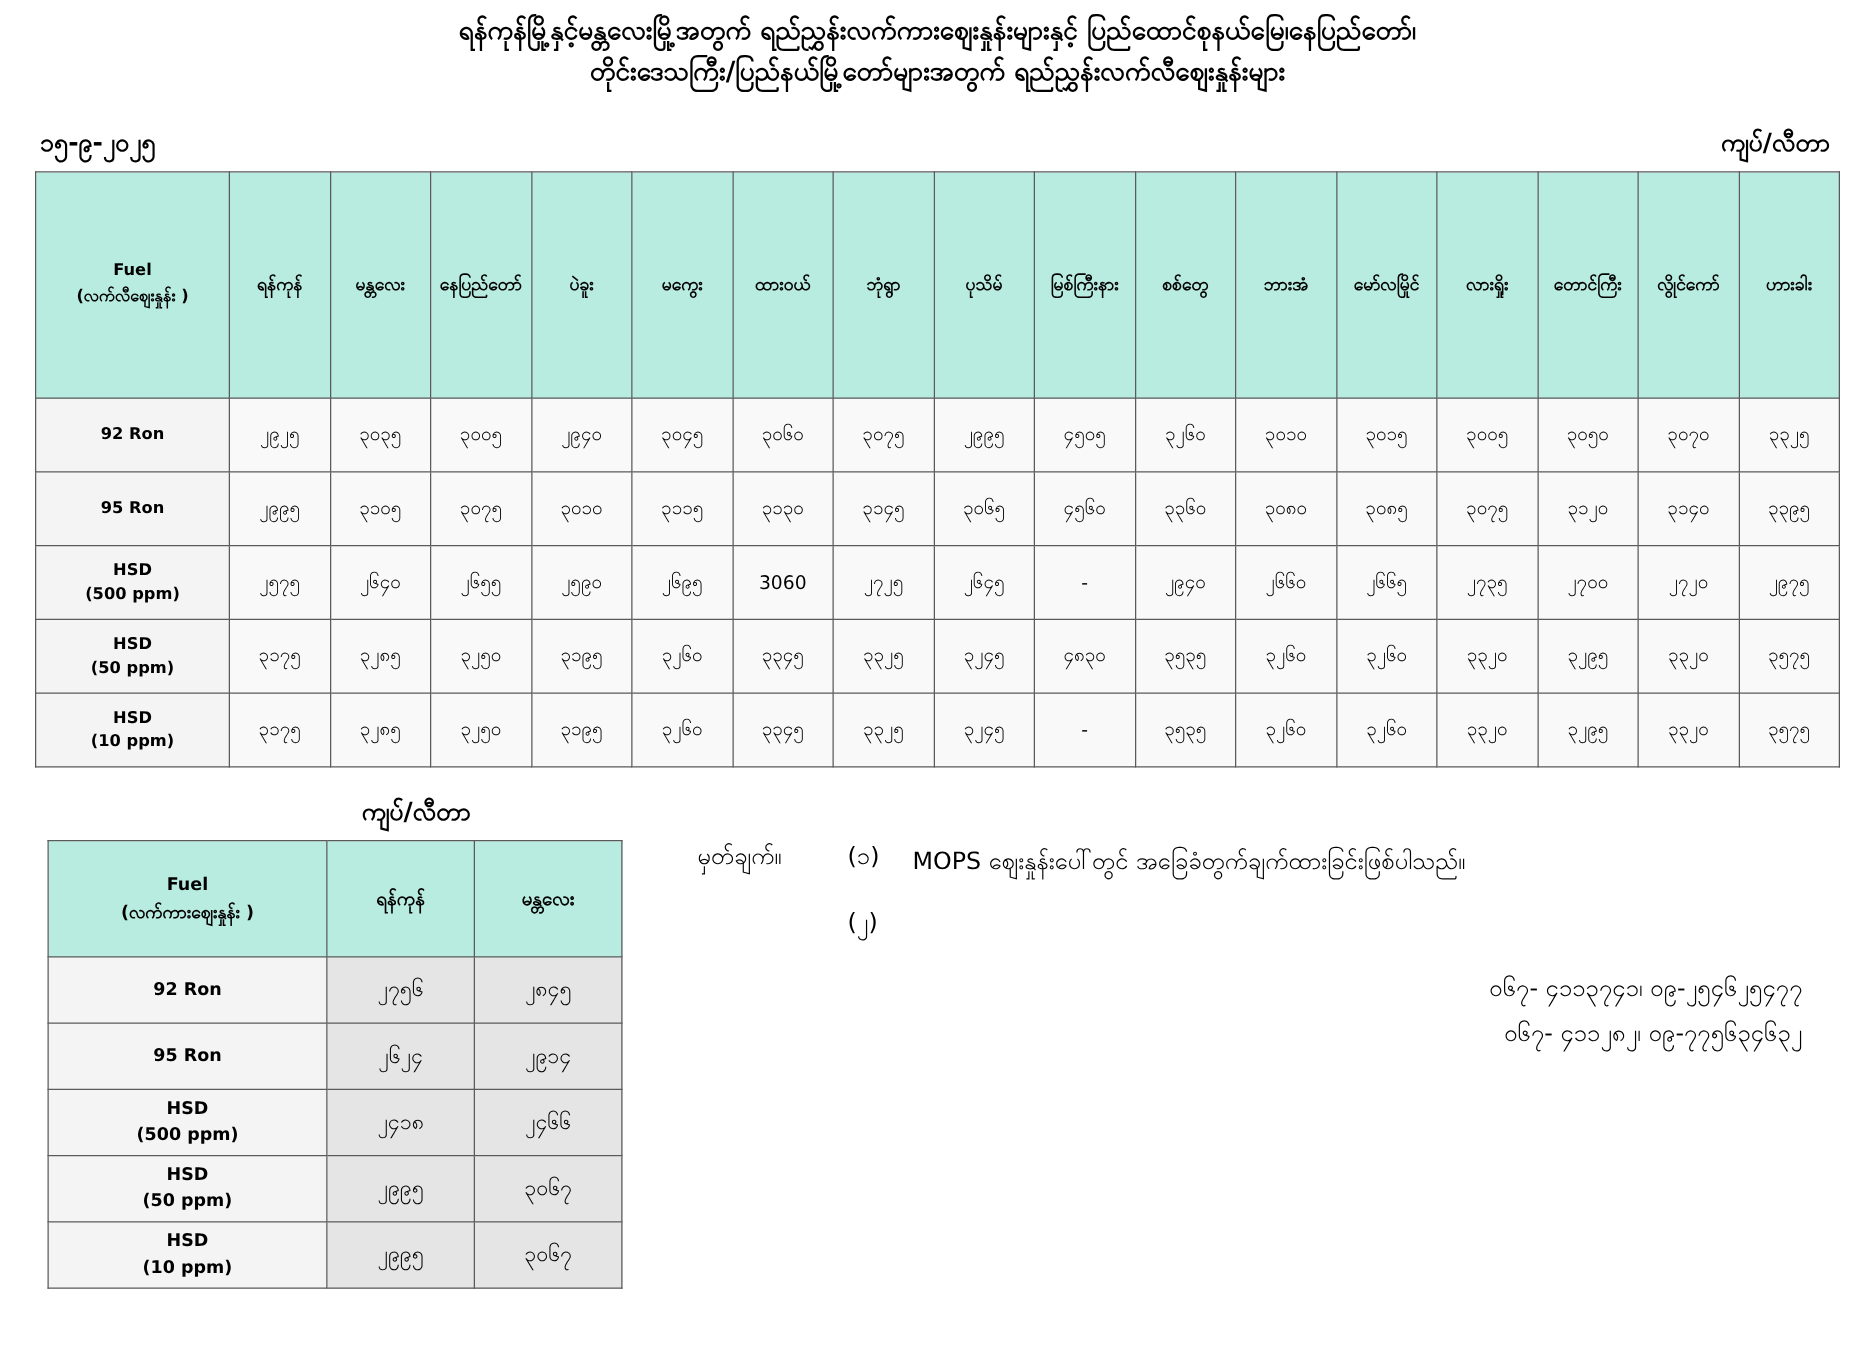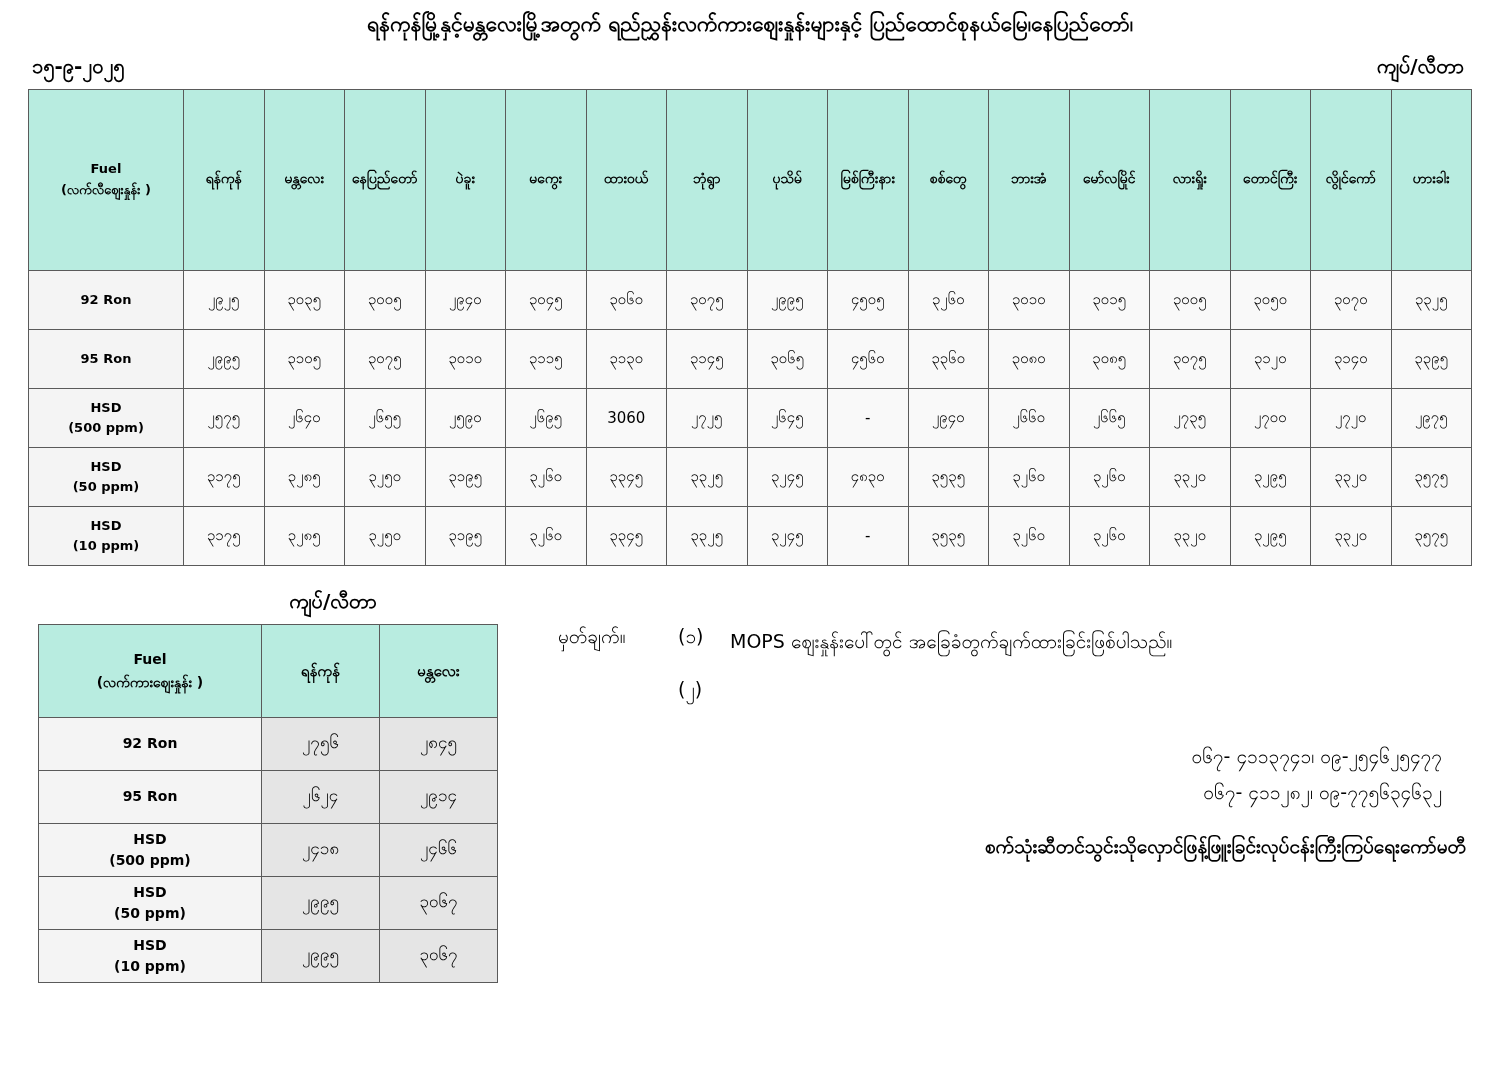--- a/index.html
+++ b/index.html
@@ -30,21 +30,21 @@
   .title-line {
     font-size: 21px;
     font-weight: bold;
     line-height: 1.55;
     letter-spacing: 0px;
   }
   .meta-row {
     display: flex;
     justify-content: space-between;
     align-items: flex-end;
-    margin-top: 12px;
+    margin-top: 28px;
     padding: 0 8px 0 4px;
   }
   .date-text {
     font-size: 20px;
     font-weight: bold;
   }
   .unit-text {
     font-size: 20px;
     font-weight: bold;
   }
@@ -165,41 +165,42 @@
     font-size: 19px;
     line-height: 1.85;
     text-align: justify;
   }
   .note-text.indent {
     padding-right: 10px;
   }
   .phones {
     text-align: right;
     padding-right: 30px;
-    margin-top: 33px;
+    margin-top: 20px;
   }
   .phone-line {
     font-size: 19px;
     line-height: 1.9;
   }
   .footer-org {
     text-align: right;
     font-size: 19px;
     font-weight: bold;
     margin-top: 24px;
     padding-right: 6px;
   }
 </style>
 </head>
 <body>
 
 <div class="page">
 
   <div class="title-block">
     <div class="title-line">ရန်ကုန်မြို့နှင့်မန္တလေးမြို့အတွက် ရည်ညွှန်းလက်ကားဈေးနှုန်းများနှင့် ပြည်ထောင်စုနယ်မြေ၊နေပြည်တော်၊</div>
+    <div class="title-line">တိုင်းဒေသကြီး/ပြည်နယ်မြို့တော်များအတွက် ရည်ညွှန်းလက်လီဈေးနှုန်းများ</div>
   </div>
 
   <div class="meta-row">
     <div class="date-text">၁၅-၉-၂၀၂၅</div>
     <div class="unit-text">ကျပ်/လီတာ</div>
   </div>
 
   <table class="price-table">
     <thead>
       <tr>
@@ -402,18 +403,17 @@
         <div class="note-text">MOPS ဈေးနှုန်းပေါ်တွင် အခြေခံတွက်ချက်ထားခြင်းဖြစ်ပါသည်။</div>
       </div>
       <div class="note-row">
         <div class="note-label"></div>
         <div class="note-num">(၂)</div>
       </div>
       <div class="phones">
         <div class="phone-line">၀၆၇- ၄၁၁၃၇၄၁၊ ၀၉-၂၅၄၆၂၅၄၇၇</div>
         <div class="phone-line">၀၆၇- ၄၁၁၂၈၂၊ ၀၉-၇၇၅၆၃၄၆၃၂</div>
       </div>
-      <div class="footer-org">စက်သုံးဆီတင်သွင်းသိုလှောင်ဖြန့်ဖြူးခြင်းလုပ်ငန်းကြီးကြပ်ရေးကော်မတီ</div>
     </div>
 
   </div>
 
 </div>
 
 </body></html>

